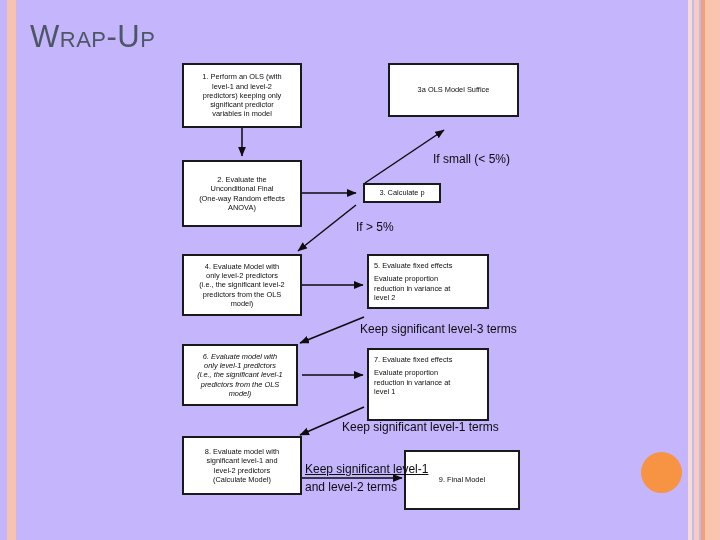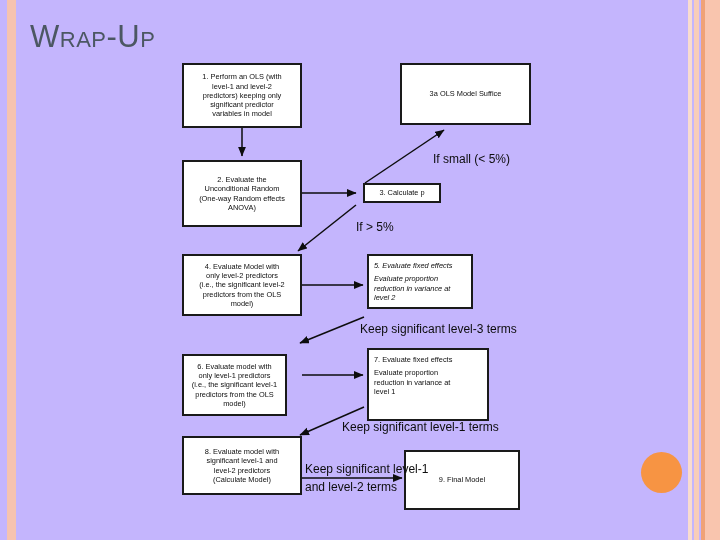--- a/index.html
+++ b/index.html
@@ -147,50 +147,50 @@
     <div class="node" style="left:22px; top:8px; width:120px; height:65px;">
       <span class="ln">1.  Perform an OLS (with</span>
       <span class="ln">level-1 and level-2</span>
       <span class="ln">predictors) keeping only</span>
       <span class="ln">significant predictor</span>
       <span class="ln">variables in model</span>
     </div>
 
     <div class="node" style="left:22px; top:105px; width:120px; height:67px;">
       <span class="ln">2. Evaluate the</span>
-      <span class="ln">Unconditional Random</span>
+      <span class="ln">Unconditional Final</span>
       <span class="ln">(One-way Random effects</span>
       <span class="ln">ANOVA)</span>
     </div>
 
     <div class="node" style="left:203px; top:128px; width:78px; height:20px;">
       <span class="ln">3. Calculate p</span>
     </div>
 
-    <div class="node" style="left:228px; top:8px; width:131px; height:62px;margin-left:12px;">
+    <div class="node" style="left:228px; top:8px; width:131px; height:54px;">
       <span class="ln">3a OLS Model Suffice</span>
     </div>
 
     <div class="node" style="left:22px; top:199px; width:120px; height:62px;">
       <span class="ln">4. Evaluate Model with</span>
       <span class="ln">only level-2 predictors</span>
       <span class="ln">(i.e., the significant level-2</span>
       <span class="ln">predictors from the OLS</span>
       <span class="ln">model)</span>
     </div>
 
-    <div class="node left-align" style="left:207px; top:199px; width:106px; height:55px;font-style:italic;">
+    <div class="node left-align" style="left:207px; top:199px; width:122px; height:55px;">
       <span class="ln">5. Evaluate fixed effects</span>
       <span class="sp"></span>
       <span class="ln">Evaluate proportion</span>
       <span class="ln">reduction in variance at</span>
       <span class="ln">level 2</span>
     </div>
 
-    <div class="node" style="left:22px; top:299px; width:105px; height:62px;">
+    <div class="node" style="left:22px; top:289px; width:116px; height:62px;font-style:italic;">
       <span class="ln">6. Evaluate model with</span>
       <span class="ln">only level-1 predictors</span>
       <span class="ln">(i.e., the significant level-1</span>
       <span class="ln">predictors from the OLS</span>
       <span class="ln">model)</span>
     </div>
 
     <div class="node left-align" style="left:207px; top:293px; width:122px; height:73px;">
       <span class="ln">7. Evaluate fixed effects</span>
       <span class="sp"></span>
@@ -207,17 +207,17 @@
     </div>
 
     <div class="node" style="left:244px; top:395px; width:116px; height:60px;">
       <span class="ln">9. Final Model</span>
     </div>
 
     <div class="edge-label" style="left:273px; top:100px;">If small (&lt; 5%)</div>
     <div class="edge-label" style="left:196px; top:168px;">If &gt; 5%</div>
     <div class="edge-label" style="left:200px; top:270px;">Keep significant level-3 terms</div>
     <div class="edge-label" style="left:182px; top:368px;">Keep significant level-1 terms</div>
-    <div class="edge-label" style="left:145px; top:410px;">Keep significant level-1</div>
+    <div class="edge-label" style="left:145px; top:410px;text-decoration:underline;">Keep significant level-1</div>
     <div class="edge-label" style="left:145px; top:428px;">and level-2 terms</div>
 
   </div>
 </div>
 
 </body></html>

